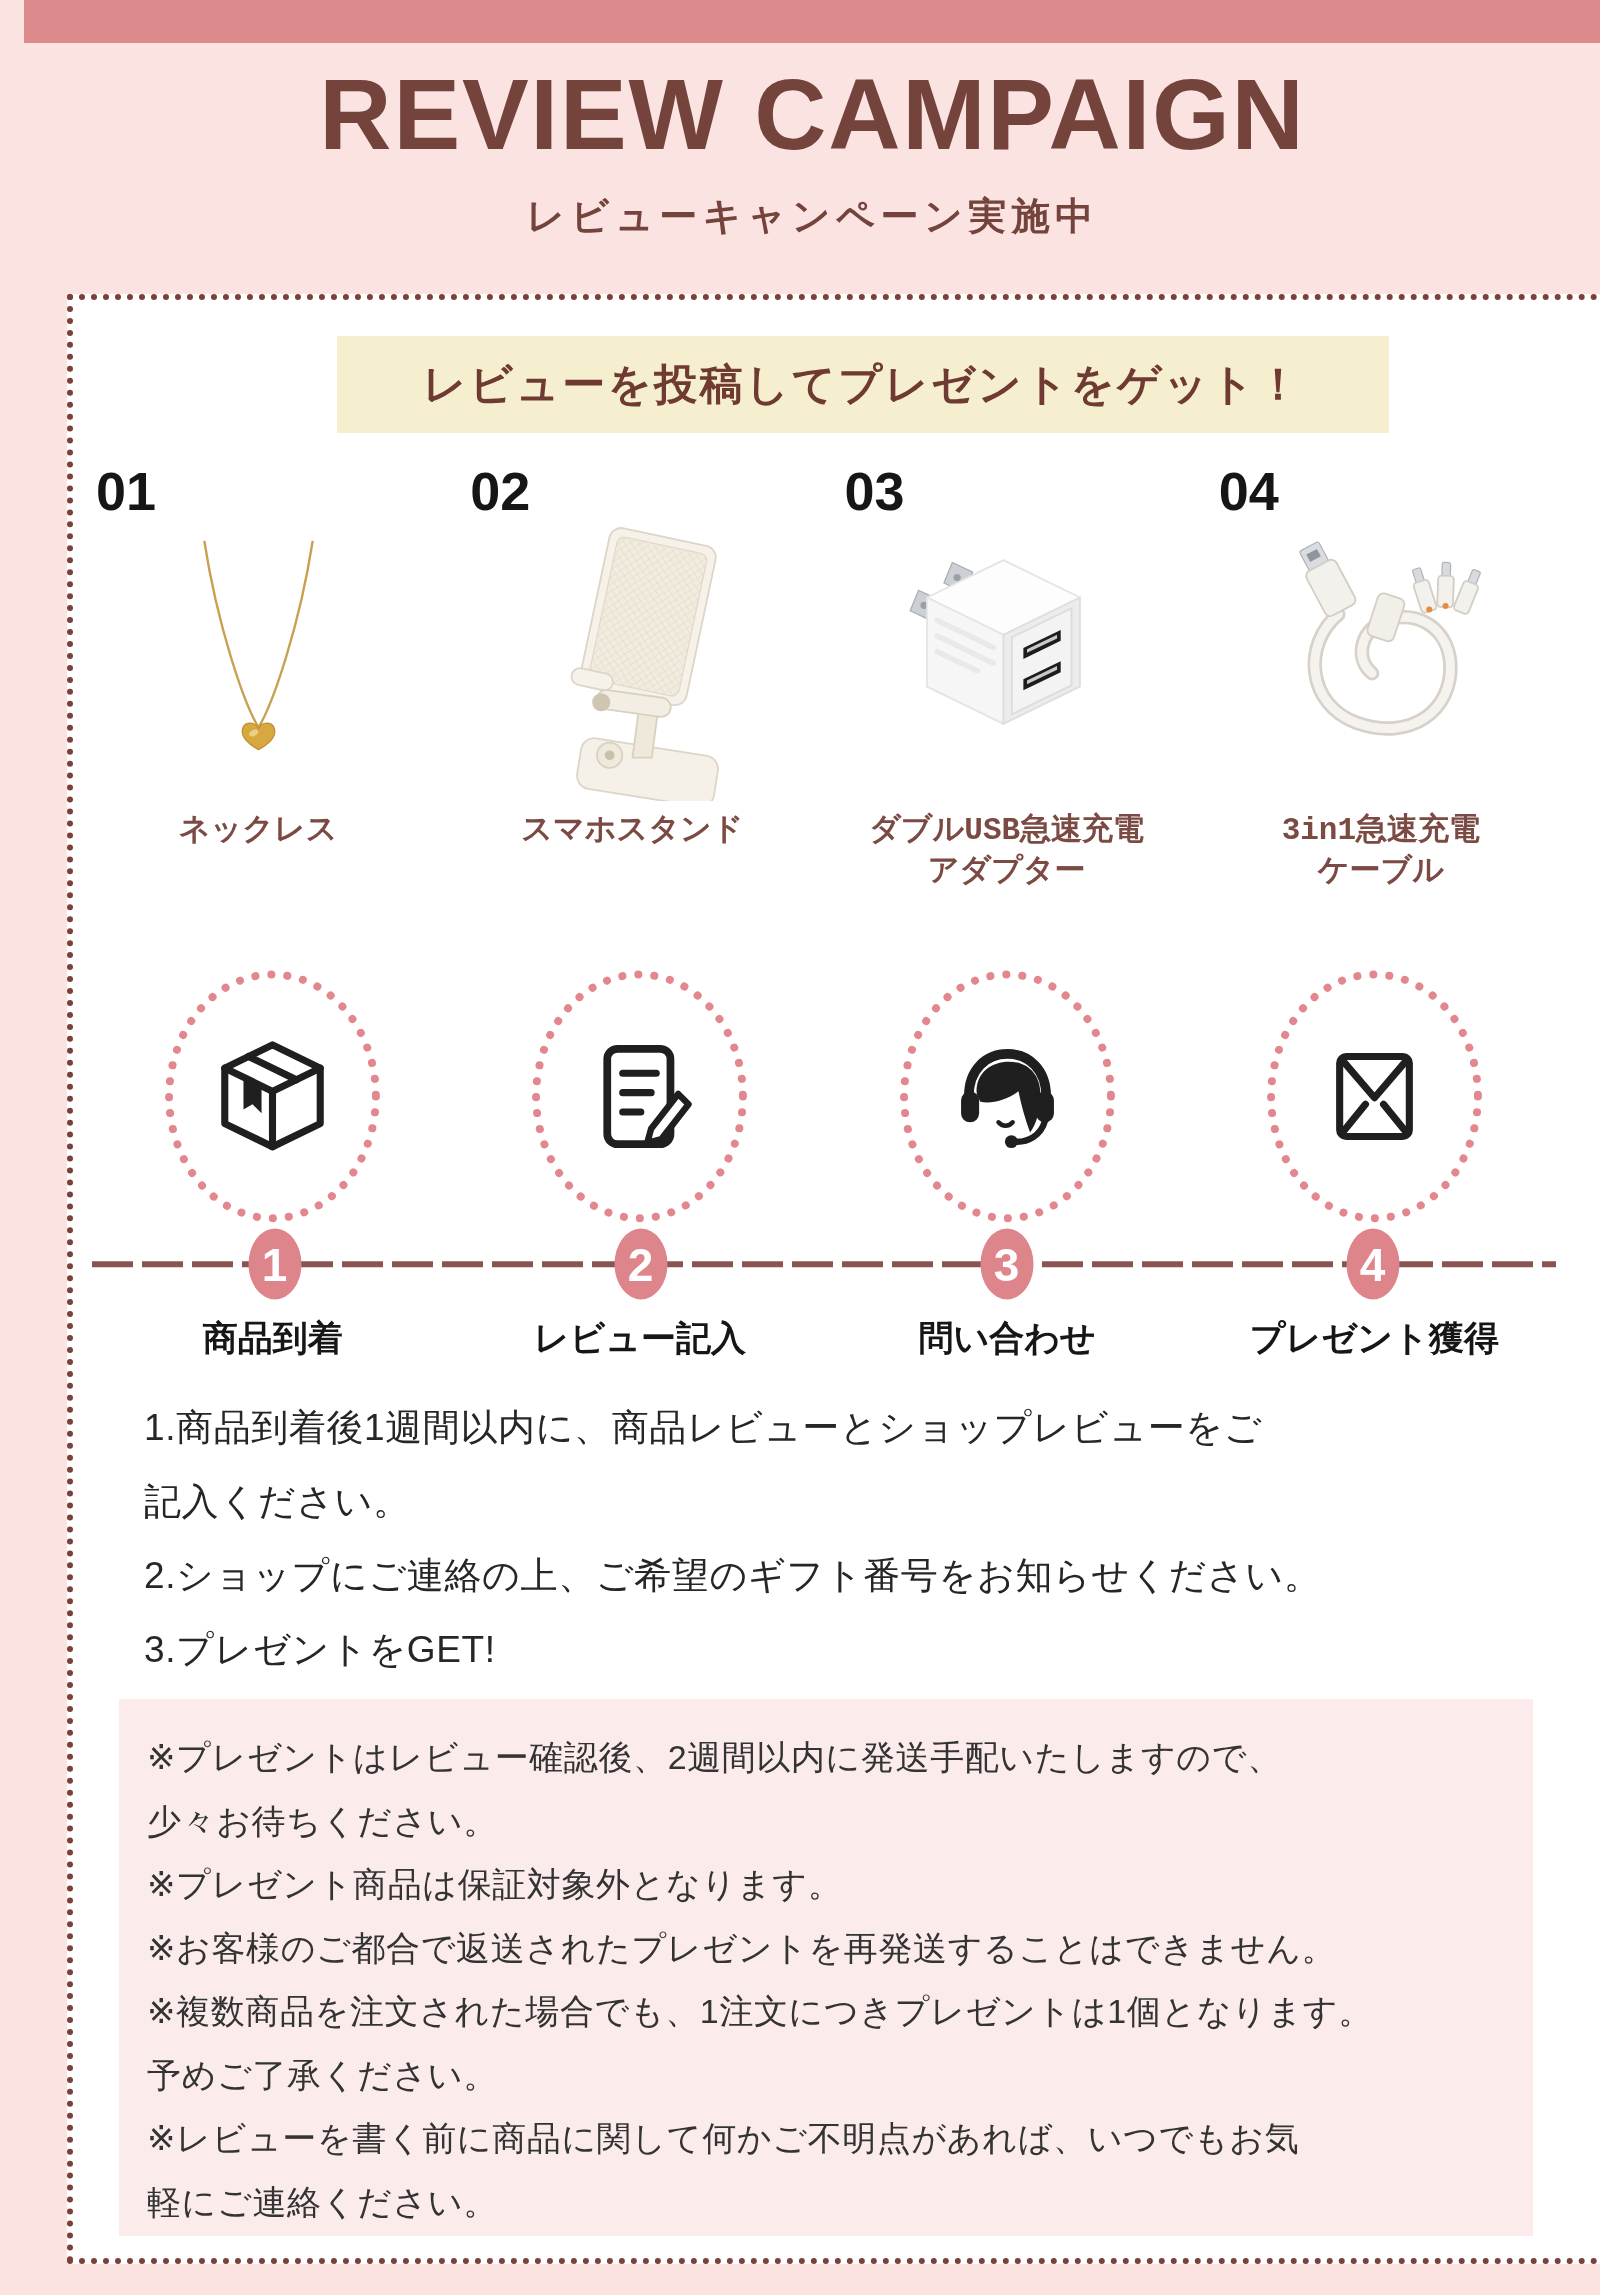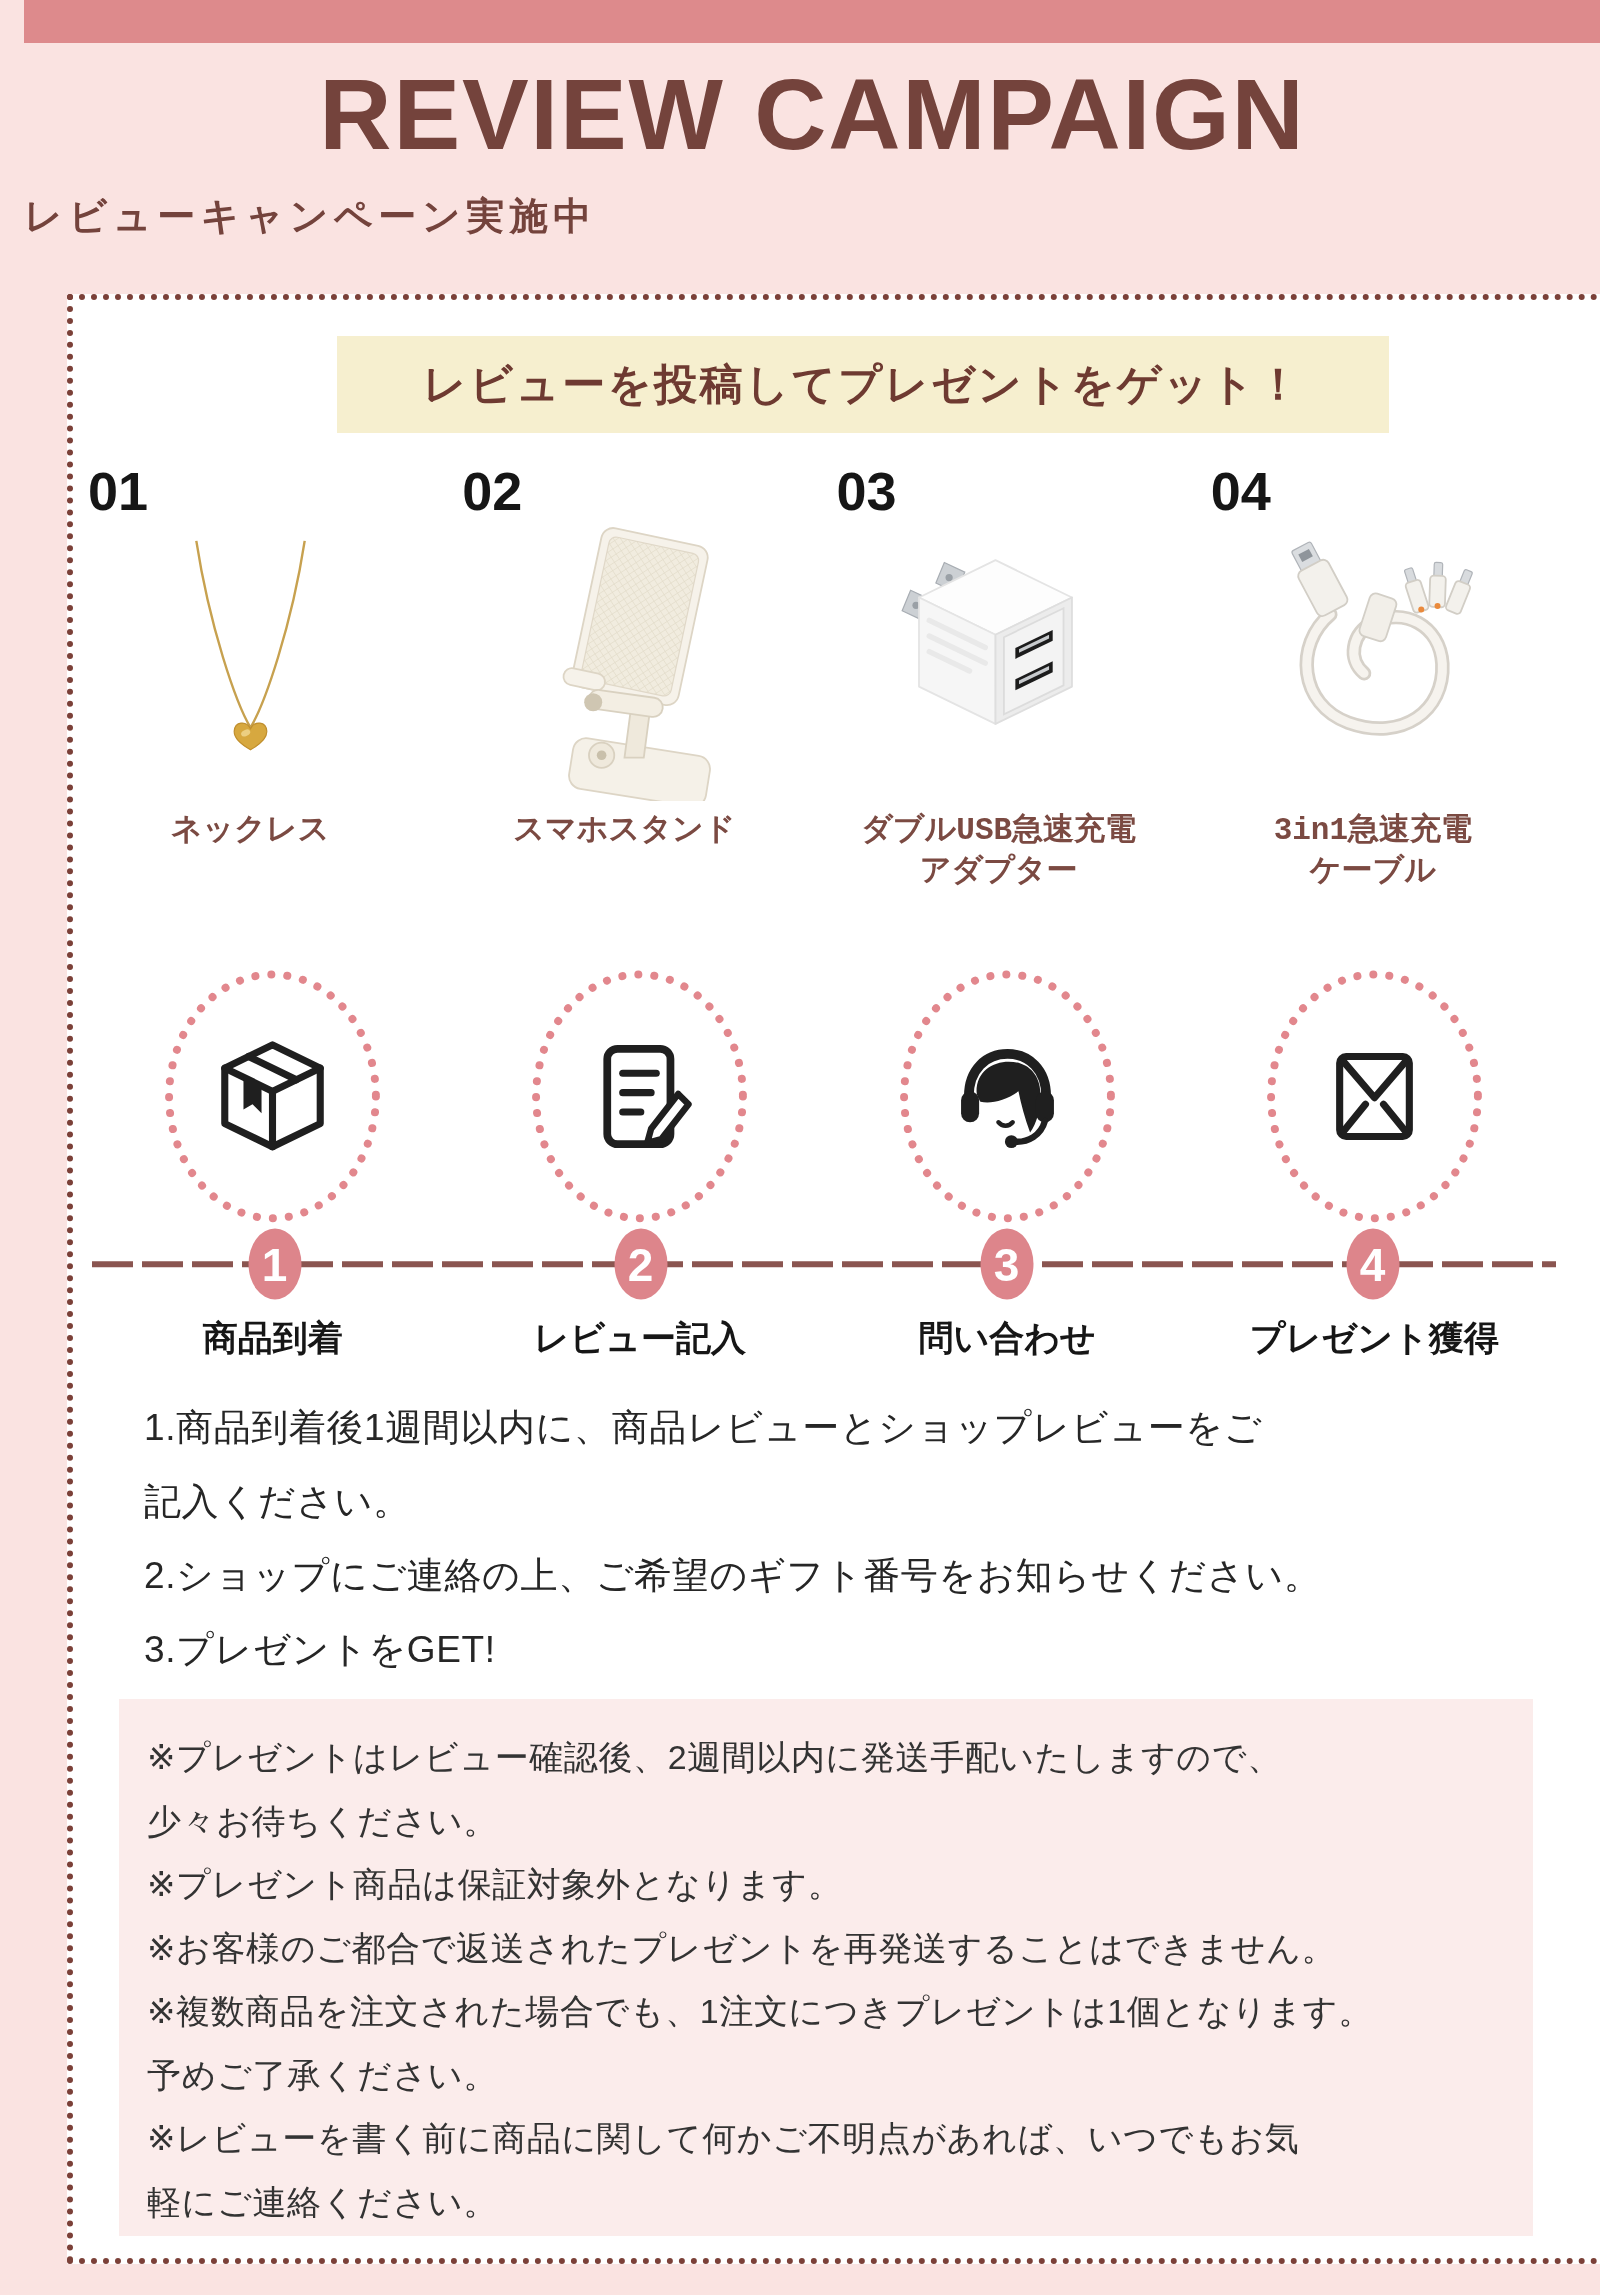--- a/index.html
+++ b/index.html
@@ -11,33 +11,33 @@
   }
   .page { position:absolute; inset:0;margin-left:24px; }
 
   .top-band { position:absolute; top:0; left:0; width:100%; height:43px;
     background:var(--band,#dd8a8c); }
 
   .main-title { position:absolute; top:59px; left:0; width:100%;
     text-align:center; font-size:100px; font-weight:700; line-height:1.1;
     color:var(--maroon,#74433c); letter-spacing:1.8px; }
   .sub-title { position:absolute; top:191px; left:0; width:100%;
-    font-size:38px; font-weight:700;
+    text-align:center; font-size:38px; font-weight:700;
     color:var(--maroon,#74433c); letter-spacing:5.5px; }
 
   .main-box { position:absolute; left:43px; top:294px; width:1591px; height:1970px;
     background:#ffffff; border:6.8px dotted var(--border_dot,#7b4038); }
 
   .banner { position:absolute; top:36px; left:50%; transform:translateX(-50%);
     width:1052px; height:97px; background:var(--banner_bg,#f6efcf);
     display:flex; align-items:center; justify-content:center;
     font-size:43px; font-weight:700; color:var(--banner_text,#6e3a31);
     letter-spacing:2.5px; }
 
-  .products-row { position:absolute; top:164px; left:4px; width:1469px; display:flex;gap:28px; }
+  .products-row { position:absolute; top:164px; left:12px; width:1469px; display:flex;gap:28px; }
   .product-col { flex:1 1 0; display:flex; flex-direction:column; }
   .product-number { font-size:54px; font-weight:700; color:#161616;
     line-height:1; margin-left:11px; }
   .product-image-wrap { height:288px; display:flex; align-items:center; justify-content:center; }
   .product-caption { margin-top:4.9px; text-align:center; font-size:31px; font-weight:700;
     color:var(--caption,#7b4a42); line-height:1.32; white-space:pre-line;font-family:Liberation Mono, monospace; }
 
   .steps-row { position:absolute; top:664px; left:16px; width:1469px; display:flex; }
   .step-col { flex:1 1 0; display:flex; justify-content:center; }
   .step-circle { position:relative; width:229px; height:265px; }

